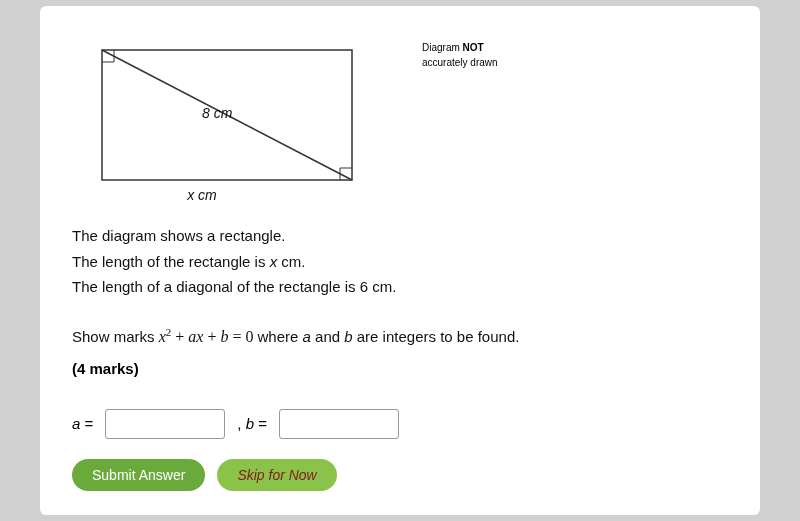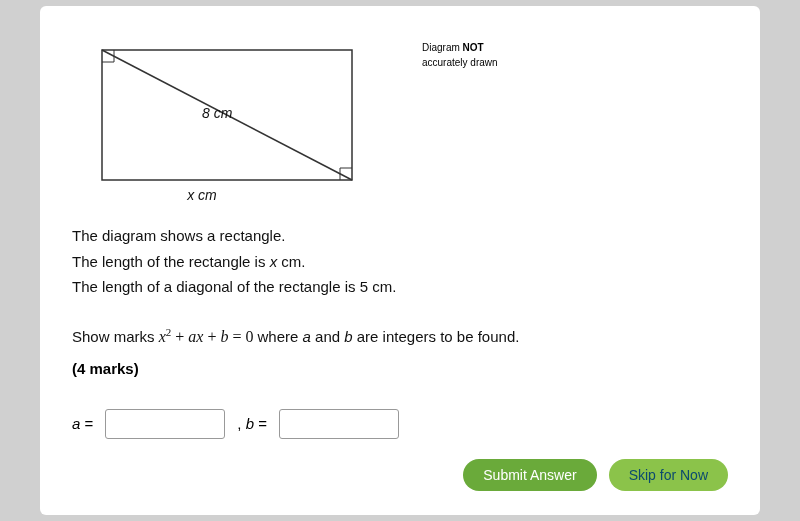--- a/index.html
+++ b/index.html
@@ -68,39 +68,39 @@
       border: 1px solid #999;
       border-radius: 3px;
       width: 120px;
       height: 30px;
       padding: 0 6px;
       font-size: 14px;
     }
     .btn-row {
       display: flex;
       gap: 12px;
-      justify-content: flex-end;
     }
     .btn-submit {
       background: #6aaa3a;
       color: white;
       border: none;
       border-radius: 20px;
       padding: 8px 20px;
       font-size: 14px;
       cursor: pointer;
     }
     .btn-skip {
       background: #8bc34a;
-      color: #0c4a6e;
+      color: #7f1d1d;
       border: none;
       border-radius: 20px;
       padding: 8px 20px;
       font-size: 14px;
       cursor: pointer;
+      font-style: italic;
     }
     
     .math {
       font-family: "Times New Roman", Times, serif;
       font-size: 16px;
     }
     .math sup {
       font-size: 11px;
       vertical-align: super;
     }
@@ -132,21 +132,21 @@
       <span>
         Diagram <strong>NOT</strong><br>
         <span>accurately drawn</span>
       </span>
     </div>
   </div>
 
   <div class="description">
     <div>The diagram shows a rectangle.</div>
     <div>The length of the rectangle is <em>x</em> cm.</div>
-    <div>The length of a diagonal of the rectangle is 5 cm.</div>
+    <div>The length of a diagonal of the rectangle is 6 cm.</div>
   </div>
 
   <div class="question-line">
     <span>Show marks </span><span class="math">
       <em>x</em><sup>2</sup> + <em>ax</em> + <em>b</em> = 0
     </span><span> where <em>a</em> and <em>b</em> are integers to be found.</span>
   </div>
 
   <div class="marks">(4 marks)</div>
 

